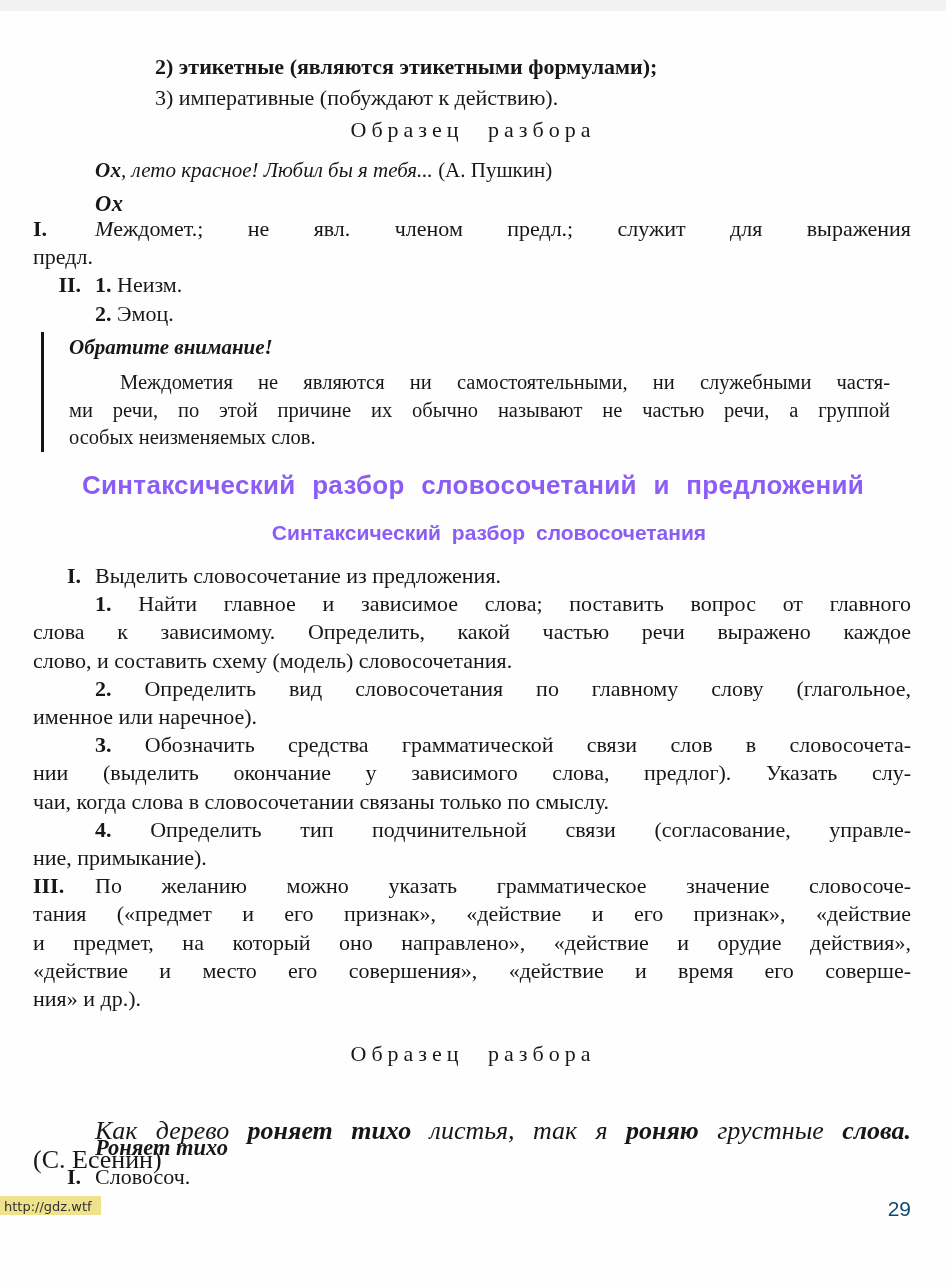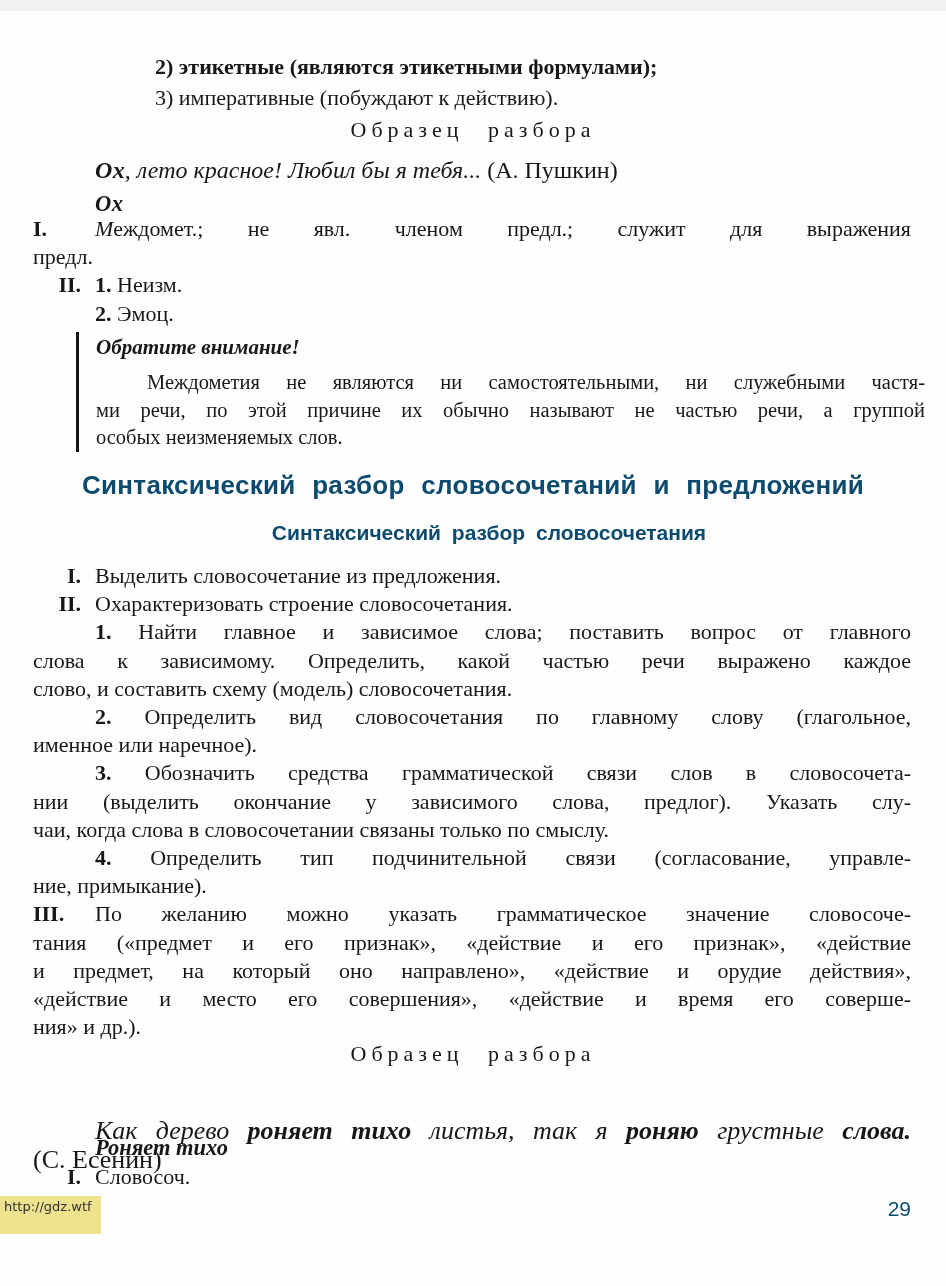--- a/index.html
+++ b/index.html
@@ -18,52 +18,52 @@
   #intro{top:51px;left:33px;width:878px;}
   #intro .tline{line-height:31px;}
 
   .spaced-h{
     left:0;width:946px;text-align:center;font-size:22px;
     letter-spacing:5px;word-spacing:14px;
   }
   #sample1-h{top:117px;}
   #sample2-h{top:1041px;}
 
-  #pushkin-quote{top:155px;left:33px;width:878px;font-size:24px;}
+  #pushkin-quote{top:155px;left:33px;width:878px;font-size:21px;}
   #pushkin-quote .tline{line-height:30px;}
   #pushkin-word{top:190px;left:33px;width:878px;font-size:22.5px;}
   #pushkin-analysis{top:215px;left:33px;width:878px;}
 
-  #note{top:332px;left:41px;width:849px;border-left:3.5px solid #151515;padding-left:17px;box-sizing:border-box;margin-left:35px;}
+  #note{top:332px;left:41px;width:849px;border-left:3.5px solid #151515;padding-left:25px;box-sizing:border-box;}
   #note-title{font-size:21px;font-weight:bold;font-style:italic;line-height:30px;}
   #note-body{margin-top:7px;font-size:20.5px;}
   #note-body .tline{line-height:27.5px;}
 
   #h1,#h2{
     left:0;width:946px;text-align:center;
-    font-family:"Liberation Sans", sans-serif;font-weight:bold;color:#0c4a6e;
+    font-family:"Liberation Sans", sans-serif;font-weight:bold;color:#8b5cf6;
   }
   #h1{top:470px;font-size:26px;word-spacing:9px;letter-spacing:0.3px;}
   #h2{top:521px;font-size:21px;word-spacing:5px;padding-left:16px;}
 
   #algorithm{top:562px;left:33px;width:878px;}
 
   #esenin-quote{top:1116px;left:33px;width:878px;font-size:26px;}
   #esenin-quote .tline{line-height:29px;}
   #esenin-word{top:1134px;left:33px;width:878px;font-size:22.5px;}
   #esenin-analysis{top:1163px;left:33px;width:878px;}
 
   #page-number{
     position:absolute;top:1197px;left:33px;width:878px;text-align:right;
     font-family:"Liberation Sans", sans-serif;font-size:21px;color:#0c4a6e;
   }
   #watermark{
     position:absolute;left:0;top:1196px;
     font-family:"DejaVu Sans", sans-serif;font-size:13px;
-    padding:3px 9px 20px 4px;
+    padding:3px 9px 1px 4px;
   }
 </style>
 </head>
 <body>
 
 <div class="page" style="background: rgb(254, 254, 254); color: rgb(23, 23, 23);">
   <div class="top-edge"></div>
 
   <div id="intro" class="blk">
       <div class="tline" style="padding-left: 122px; font-weight: bold;"><span>2) этикетные (являются этикетными формулами);</span></div>
@@ -92,21 +92,20 @@
         <div class="tline just"><span>ми речи, по этой причине их обычно называют не частью речи, а группой</span></div>
         <div class="tline"><span>особых неизменяемых слов.</span></div>
       </div>
   </div>
 
   <div id="h1" class="blk">Синтаксический разбор словосочетаний и предложений</div>
   <div id="h2" class="blk">Синтаксический разбор словосочетания</div>
 
   <div id="algorithm" class="blk">
       <div class="tline"><span class="numbox" style="font-weight: bold; width: 62px; padding-right: 14px;">I.</span><span>Выделить словосочетание из предложения.</span></div>
-      <div class="tline"><span class="numbox" style="font-weight: bold; width: 62px; padding-right: 14px;">II.</span><span>Охарактеризовать строение словосочетания.</span></div>
       <div class="tline just" style="padding-left: 62px;"><span style="font-weight: bold;">1. </span><span>Найти главное и зависимое слова; поставить вопрос от главного</span></div>
       <div class="tline just"><span>слова к зависимому. Определить, какой частью речи выражено каждое</span></div>
       <div class="tline"><span>слово, и составить схему (модель) словосочетания.</span></div>
       <div class="tline just" style="padding-left: 62px;"><span style="font-weight: bold;">2. </span><span>Определить вид словосочетания по главному слову (глагольное,</span></div>
       <div class="tline"><span>именное или наречное).</span></div>
       <div class="tline just" style="padding-left: 62px;"><span style="font-weight: bold;">3. </span><span>Обозначить средства грамматической связи слов в словосочета-</span></div>
       <div class="tline just"><span>нии (выделить окончание у зависимого слова, предлог). Указать слу-</span></div>
       <div class="tline"><span>чаи, когда слова в словосочетании связаны только по смыслу.</span></div>
       <div class="tline just" style="padding-left: 62px;"><span style="font-weight: bold;">4. </span><span>Определить тип подчинительной связи (согласование, управле-</span></div>
       <div class="tline"><span>ние, примыкание).</span></div>

